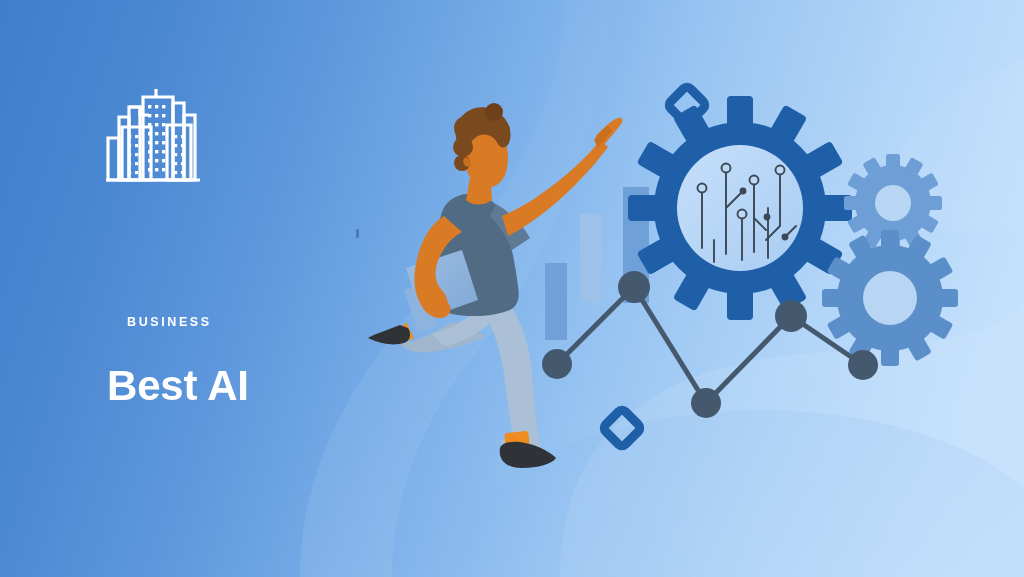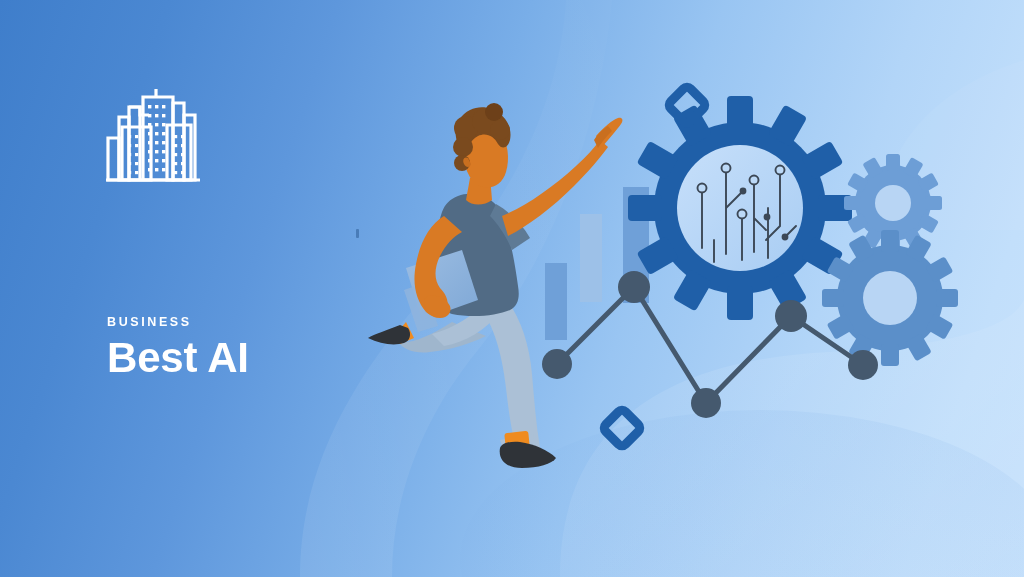--- a/index.html
+++ b/index.html
@@ -29,22 +29,24 @@
   .text-block {
     position:absolute; left:107px; top:316px;
     width:420px; z-index:40;
   }
   .kicker {
     color:#ffffff;
     font-size:12.5px;
     font-weight:bold;
     letter-spacing:2.6px;
     line-height:1;
+    margin-left:20px;
   }
   .headline {
+    margin-top:28px;
     color:#ffffff;
     font-size:42px;
     font-weight:bold;
     line-height:1.40;
     letter-spacing:-0.2px;
     white-space:nowrap;
   }
   .headline .ln { display:block; }
 
   

